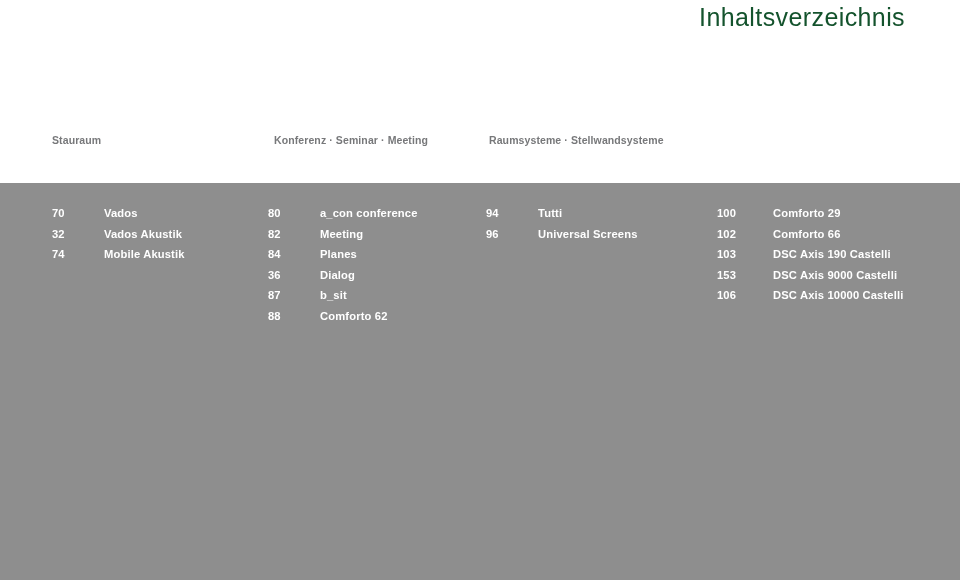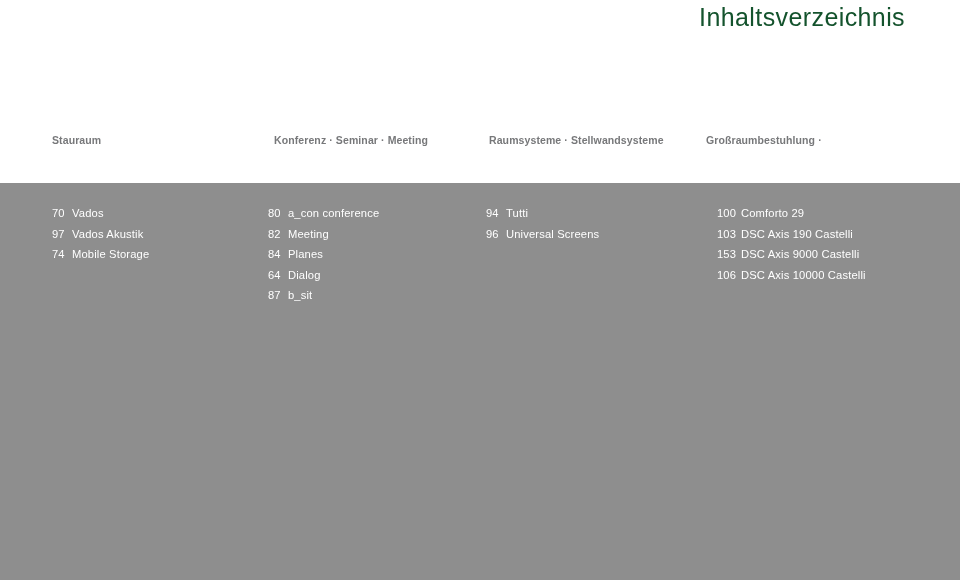--- a/index.html
+++ b/index.html
@@ -73,23 +73,24 @@
   #entry-col-1 { left: 268px; width: 205px; }
   #entry-col-2 { left: 486px; width: 205px; }
   #entry-col-3 { left: 701px; width: 215px; margin-left: 16px; }
 
   .entry-row {
     display: flex;
     align-items: baseline;
     height: 20.6px;
     color: #ffffff;
     font-size: 11.2px;
-    font-weight: normal;
+    font-weight: bold;
     letter-spacing: 0.15px;
     white-space: nowrap;
+    gap: 32px;
   }
   .entry-num {
     display: inline-block;
     min-width: 20px;
     text-align: left;
   }
   #entry-col-3 .entry-num { min-width: 24px; }
   .entry-label { display: inline-block; }
 </style>
 </head>
@@ -101,77 +102,84 @@
   <div class="cat-col" id="cat-col-0">
       <span class="cat-line">Stauraum</span>
     </div>
   <div class="cat-col" id="cat-col-1">
       <span class="cat-line">Konferenz · Seminar · Meeting</span>
     </div>
   <div class="cat-col" id="cat-col-2">
       <span class="cat-line">Raumsysteme · Stellwandsysteme</span>
     </div>
   <div class="cat-col" id="cat-col-3">
-      <span class="cat-line">Großraumbestuhlung ·</span>
     </div>
 </div>
 
 <div id="content-panel">
   <div class="entry-col" id="entry-col-0">
       <div class="entry-row">
         <span class="entry-num">70</span>
         <span class="entry-label">Vados</span>
       </div>
       <div class="entry-row">
-        <span class="entry-num">97</span>
+        <span class="entry-num">32</span>
         <span class="entry-label">Vados Akustik</span>
       </div>
       <div class="entry-row">
         <span class="entry-num">74</span>
-        <span class="entry-label">Mobile Storage</span>
+        <span class="entry-label">Mobile Akustik</span>
       </div>
     </div>
   <div class="entry-col" id="entry-col-1">
       <div class="entry-row">
         <span class="entry-num">80</span>
         <span class="entry-label">a_con conference</span>
       </div>
       <div class="entry-row">
         <span class="entry-num">82</span>
         <span class="entry-label">Meeting</span>
       </div>
       <div class="entry-row">
         <span class="entry-num">84</span>
         <span class="entry-label">Planes</span>
       </div>
       <div class="entry-row">
-        <span class="entry-num">64</span>
+        <span class="entry-num">36</span>
         <span class="entry-label">Dialog</span>
       </div>
       <div class="entry-row">
         <span class="entry-num">87</span>
         <span class="entry-label">b_sit</span>
+      </div>
+      <div class="entry-row">
+        <span class="entry-num">88</span>
+        <span class="entry-label">Comforto 62</span>
       </div>
     </div>
   <div class="entry-col" id="entry-col-2">
       <div class="entry-row">
         <span class="entry-num">94</span>
         <span class="entry-label">Tutti</span>
       </div>
       <div class="entry-row">
         <span class="entry-num">96</span>
         <span class="entry-label">Universal Screens</span>
       </div>
     </div>
   <div class="entry-col" id="entry-col-3">
       <div class="entry-row">
         <span class="entry-num">100</span>
         <span class="entry-label">Comforto 29</span>
       </div>
       <div class="entry-row">
+        <span class="entry-num">102</span>
+        <span class="entry-label">Comforto 66</span>
+      </div>
+      <div class="entry-row">
         <span class="entry-num">103</span>
         <span class="entry-label">DSC Axis 190 Castelli</span>
       </div>
       <div class="entry-row">
         <span class="entry-num">153</span>
         <span class="entry-label">DSC Axis 9000 Castelli</span>
       </div>
       <div class="entry-row">
         <span class="entry-num">106</span>
         <span class="entry-label">DSC Axis 10000 Castelli</span>

